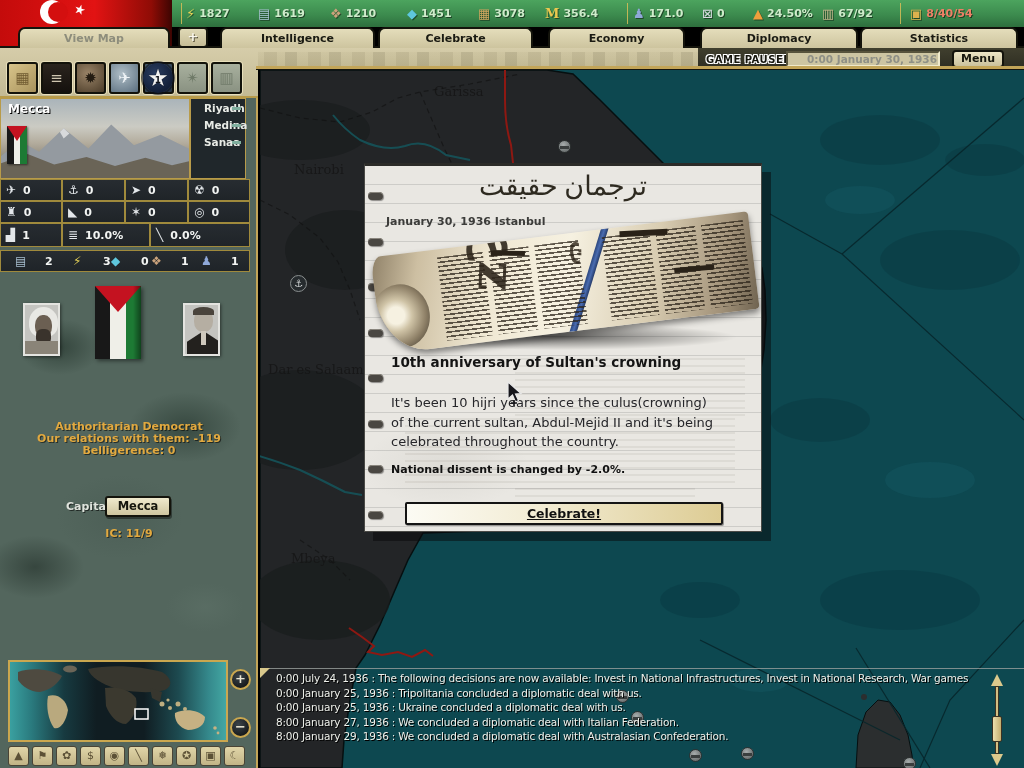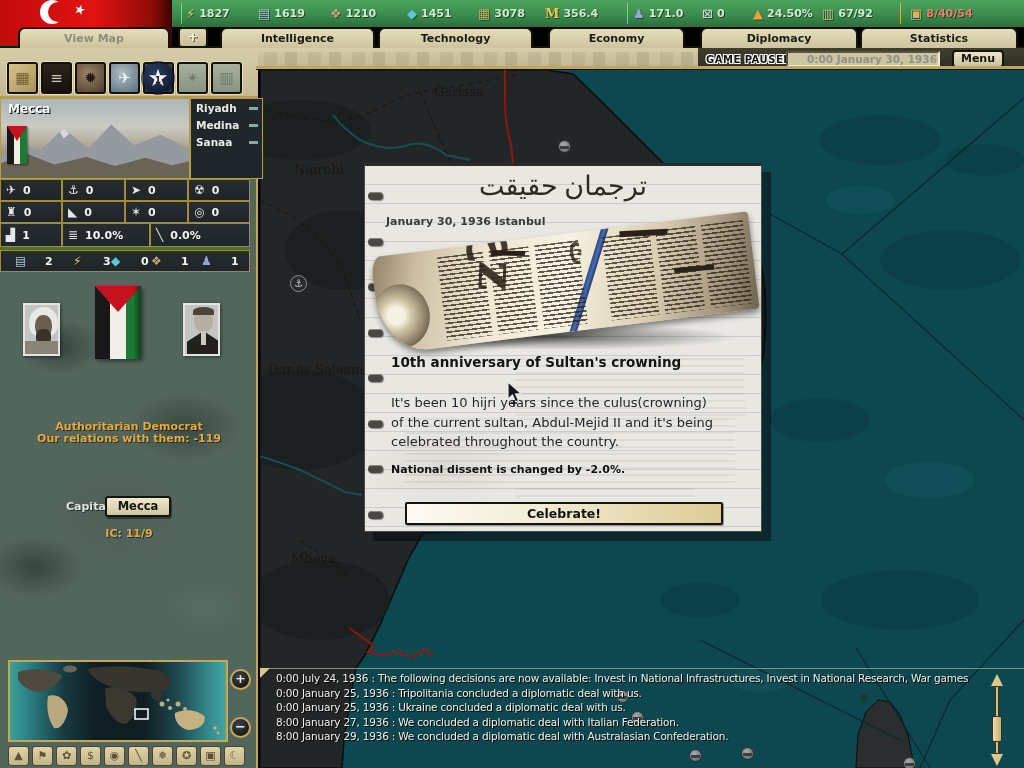--- a/index.html
+++ b/index.html
@@ -74,22 +74,22 @@
     text-shadow:1px 1px 0 #000;z-index:3;}
   .vflag{position:relative;overflow:hidden;display:flex;}
   .vflag .st{flex:1;height:100%;}
   .vflag .tri{position:absolute;left:0;top:0;width:0;height:0;}
   #mini-flag{position:absolute;left:7px;top:79px;width:20px;height:38px;z-index:3;box-shadow:1px 1px 2px rgba(0,0,0,.5);}
   #unit-counter{position:absolute;left:143px;top:16px;width:30px;height:30px;border-radius:50%;
     background:radial-gradient(circle at 40% 35%,#2a3d60,#131f38 70%);z-index:3;
     display:flex;align-items:center;justify-content:center;box-shadow:0 0 0 2px rgba(10,14,24,.6);}
   #unit-counter .star{color:#f2f2f2;font-size:24px;line-height:1;text-shadow:0 0 1px #000;}
   #unit-counter .num{position:absolute;font-size:9px;font-weight:bold;color:#10141c;top:12px;}
-  #city-list{position:absolute;left:190px;top:51px;width:73px;height:81px;background:#20272b;
-    border:1px solid #b89b4a;}
+  #city-list{position:absolute;left:190px;top:51px;width:56px;height:81px;background:#20272b;
+    border:1px solid #b89b4a;padding-left:8px;}
   .city-item{position:relative;height:14px;margin-top:3px;padding-left:5px;font-size:10.5px;font-weight:bold;color:#e8ebe6;cursor:pointer;}
   .city-dash{position:absolute;right:4px;top:5px;width:9px;height:3px;background:#7fae9e;}
   
   .grid-cell{position:absolute;background:linear-gradient(180deg,#272c31,#1f2428);border:1px solid #a08a3c;
     display:flex;align-items:center;padding-left:5px;gap:7px;}
   .grid-ico{font-size:12px;color:#e3e7ea;line-height:1;}
   .grid-val{font-size:11px;font-weight:bold;color:#f2f4f2;}
   
   .gold-text{position:absolute;width:258px;text-align:center;font-size:11px;font-weight:bold;color:#e2a93f;text-shadow:1px 1px 0 rgba(0,0,0,.55);}
   #country-name{position:absolute;width:258px;text-align:center;top:352px;font-size:13px;font-weight:bold;color:#fff;text-shadow:1px 1px 0 #000;}
@@ -150,21 +150,21 @@
   #np-band{position:absolute;left:208px;top:-20px;width:7px;height:150px;background:linear-gradient(90deg,#2c477e,#4a6cb0 50%,#243a68);transform:rotate(24deg);}
   #np-rollend{position:absolute;left:-6px;top:30px;width:58px;height:64px;border-radius:50%;
     background:radial-gradient(circle at 42% 48%,#f6f1e1 0 18%,#cfc3a6 34%,#8f8168 62%,#4a4234 88%,#322b20 100%);}
   .ghost{position:absolute;background:repeating-linear-gradient(180deg,rgba(70,60,45,.5) 0 2px,transparent 2px 7px);opacity:.14;filter:blur(.6px);}
   #ev-title{position:absolute;left:26px;top:188px;font-size:13.5px;font-weight:bold;color:#141414;}
   #ev-body{position:absolute;left:26px;top:227px;width:330px;font-size:13px;line-height:1.5;color:#26262a;}
   #ev-effect{position:absolute;left:26px;top:297px;font-size:11px;font-weight:bold;color:#111;}
   #ev-btn{position:absolute;left:40px;top:336px;width:318px;height:23px;
     background:linear-gradient(90deg,#fcfbf4 0%,#f3edd6 40%,#ddcc94 100%);
     border:2px solid #141414;border-radius:2px;font-size:12.5px;font-weight:bold;color:#101010;
-    text-align:center;line-height:19px;cursor:pointer;box-shadow:1px 1px 0 rgba(0,0,0,.35);}
+    text-align:center;line-height:19px;cursor:pointer;box-shadow:1px 1px 0 rgba(0,0,0,.35);text-decoration:underline;}
 
   #cursor{position:absolute;left:246px;top:311px;z-index:9;pointer-events:none;}
 </style>
 </head>
 <body>
 
 <div id="screen">
 
   <div id="topbar">
     <div id="res-items">
@@ -219,21 +219,21 @@
     </div>
   <div id="flag">
     <div class="crescent-outer"></div>
     <div class="crescent-inner"></div>
     <div class="flag-star">★</div>
   </div>
   <div id="tab-underline"></div>
   <div id="tabrow">
       <div class="tab disabled" style="left: 18px; width: 152px;">View Map</div>
       <div class="tab" style="left: 220px; width: 155px;">Intelligence</div>
-      <div class="tab" style="left: 378px; width: 155px;">Technology</div>
+      <div class="tab" style="left: 378px; width: 155px;">Celebrate</div>
       <div class="tab" style="left: 548px; width: 137px;">Economy</div>
       <div class="tab" style="left: 700px; width: 158px;">Diplomacy</div>
       <div class="tab" style="left: 860px; width: 158px;">Statistics</div>
     </div>
   <div id="pan-btn">+</div>
 
   <div id="subbar">
     <div class="skyline"></div>
     <div id="paused-seg">
       <span id="paused-label">GAME PAUSED</span>
@@ -514,20 +514,21 @@
       <div style="position:absolute;left:0px;top:36px;width:37px;height:17px;background:#8a8478;"></div>
     </div>
     <div class="portrait" style="left:183px;">
       <div style="position:absolute;left:9px;top:4px;width:19px;height:23px;background:#b5aea2;border-radius:45%;"></div>
       <div style="position:absolute;left:8px;top:2px;width:21px;height:8px;background:#4a443c;border-radius:50% 50% 0 0;"></div>
       <div style="position:absolute;left:2px;top:26px;width:33px;height:27px;background:#23211e;clip-path:polygon(0 40%,50% 0,100% 40%,100% 100%,0 100%);"></div>
       <div style="position:absolute;left:16px;top:26px;width:5px;height:14px;background:#cfc9bd;"></div>
     </div>
     <div class="gold-text" style="top:373px;">Authoritarian Democrat</div>
     <div class="gold-text" style="top:385px;">Our relations with them: -119</div>
+    <div class="gold-text" style="top:397px;">Belligerence: 0</div>
     <div id="capital-label">Capital:</div>
     <div id="capital-btn">Mecca</div>
     <div class="gold-text" style="top:480px;">IC: 11/9</div>
 
     <div id="minimap">
       <svg viewBox="0 0 216 78" width="216" height="78" preserveAspectRatio="none">
         <defs>
           <linearGradient id="mmbg" x1="0" y1="0" x2="1" y2="0">
             <stop offset="0" stop-color="#3aa0a0"></stop>
               <stop offset=".1" stop-color="#2a7a7e"></stop>

